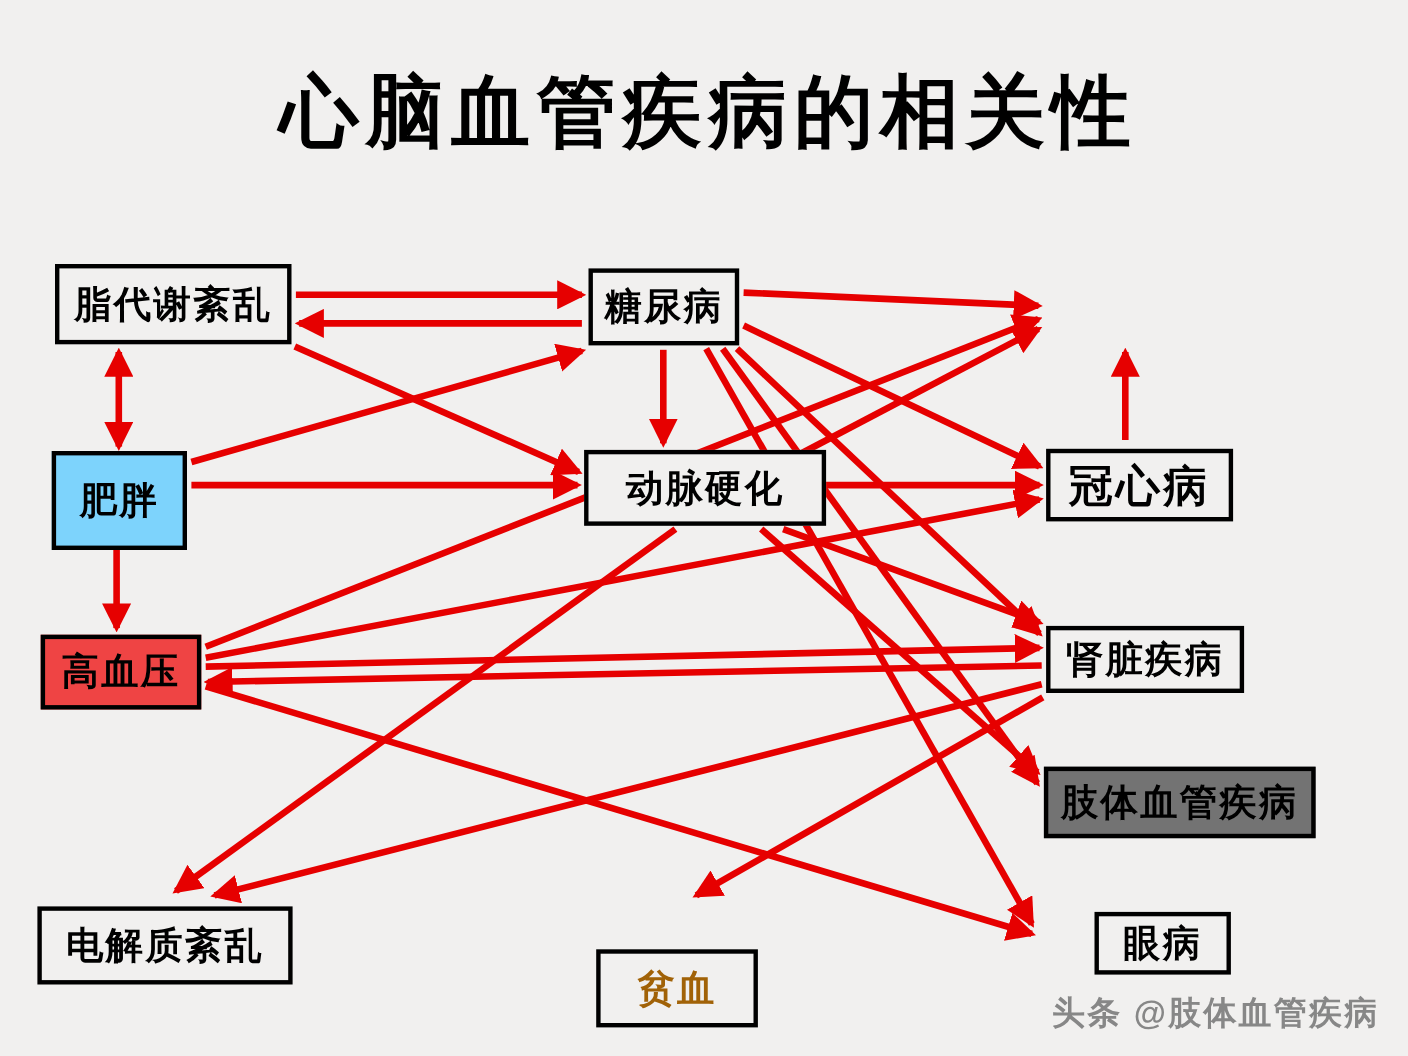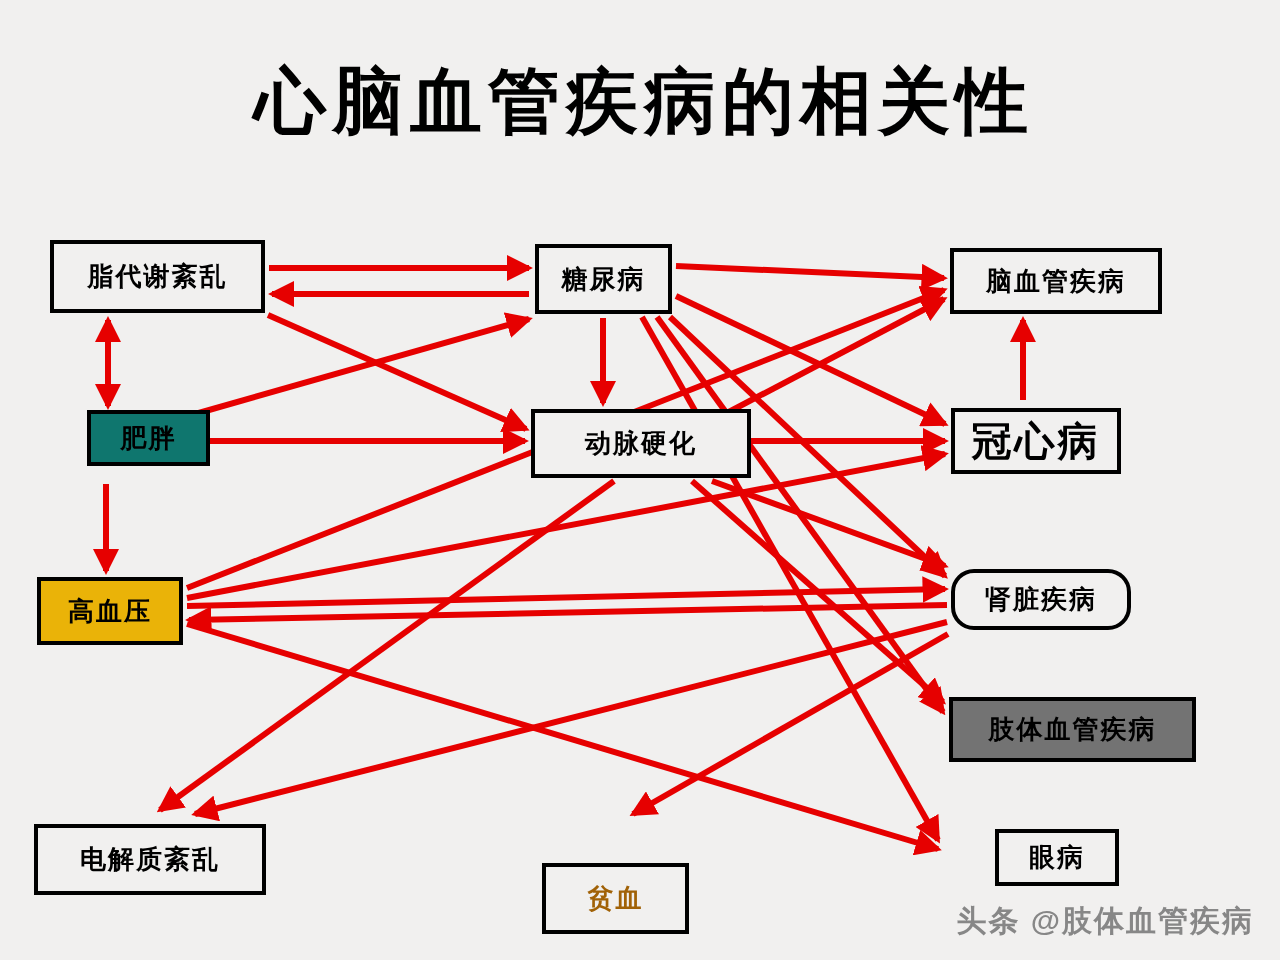--- a/index.html
+++ b/index.html
@@ -37,21 +37,21 @@
   #node-layer{position:absolute;left:0;top:0;width:100%;height:100%;z-index:2;}
   .node{
     position:absolute;
     box-sizing:border-box;
     border:4px solid #000;
     background:#f1f0ef;
     display:flex;
     align-items:center;
     justify-content:center;
     font-weight:700;
-    font-size:26px;
+    font-size:34px;
     letter-spacing:2px;
     color:#000;
     white-space:nowrap;
     font-family:Liberation Serif, serif;
   }
   .node.emphasis{
     font-family:"Liberation Serif","DejaVu Serif",serif;
     font-size:40px;
     letter-spacing:3px;
   }
@@ -109,36 +109,33 @@
       </g>
   </svg>
 
   <div id="node-layer">
       <div class="node" style="left: 50px; top: 240px; width: 215px; height: 73px; background: rgb(241, 240, 239); border-color: rgb(0, 0, 0); color: rgb(0, 0, 0);">
         <span>脂代谢紊乱</span>
       </div>
       <div class="node" style="left: 535px; top: 244px; width: 137px; height: 70px; background: rgb(241, 240, 239); border-color: rgb(0, 0, 0); color: rgb(0, 0, 0);">
         <span>糖尿病</span>
       </div>
-      <div class="node" style="left: 950px; top: 248px; width: 212px; height: 66px; background: rgb(241, 240, 239); border-color: rgb(0, 0, 0); color: rgb(0, 0, 0);">
-        <span>脑血管疾病</span>
-      </div>
-      <div class="node" style="left: 47px; top: 410px; width: 123px; height: 56px; background: #0f766e; border-color: rgb(0, 0, 0); color: rgb(0, 0, 0); margin-left: 40px;">
+      <div class="node" style="left: 47px; top: 410px; width: 123px; height: 90px; background: #7dd3fc; border-color: rgb(0, 0, 0); color: rgb(0, 0, 0);">
         <span>肥胖</span>
       </div>
       <div class="node" style="left: 531px; top: 409px; width: 220px; height: 69px; background: rgb(241, 240, 239); border-color: rgb(0, 0, 0); color: rgb(0, 0, 0);">
         <span>动脉硬化</span>
       </div>
       <div class="node emphasis" style="left: 951px; top: 408px; width: 170px; height: 66px; background: rgb(241, 240, 239); border-color: rgb(0, 0, 0); color: rgb(0, 0, 0);">
         <span>冠心病</span>
       </div>
-      <div class="node" style="left: 37px; top: 577px; width: 146px; height: 68px; background: #eab308; border-color: rgb(0, 0, 0); color: rgb(0, 0, 0);">
+      <div class="node" style="left: 37px; top: 577px; width: 146px; height: 68px; background: #ef4444; border-color: rgb(0, 0, 0); color: rgb(0, 0, 0);">
         <span>高血压</span>
       </div>
-      <div class="node" style="left: 951px; top: 569px; width: 180px; height: 61px; background: rgb(241, 240, 239); border-color: rgb(0, 0, 0); color: rgb(0, 0, 0); border-radius: 23px;">
+      <div class="node" style="left: 951px; top: 569px; width: 180px; height: 61px; background: rgb(241, 240, 239); border-color: rgb(0, 0, 0); color: rgb(0, 0, 0);">
         <span>肾脏疾病</span>
       </div>
       <div class="node" style="left: 949px; top: 697px; width: 247px; height: 65px; background: #737373; border-color: rgb(0, 0, 0); color: rgb(0, 0, 0);">
         <span>肢体血管疾病</span>
       </div>
       <div class="node" style="left: 34px; top: 824px; width: 232px; height: 71px; background: rgb(241, 240, 239); border-color: rgb(0, 0, 0); color: rgb(0, 0, 0);">
         <span>电解质紊乱</span>
       </div>
       <div class="node" style="left: 542px; top: 824px; width: 147px; height: 71px; background: rgb(241, 240, 239); border-color: rgb(0, 0, 0); color: #a16207; margin-top: 39px;">
         <span>贫血</span>

